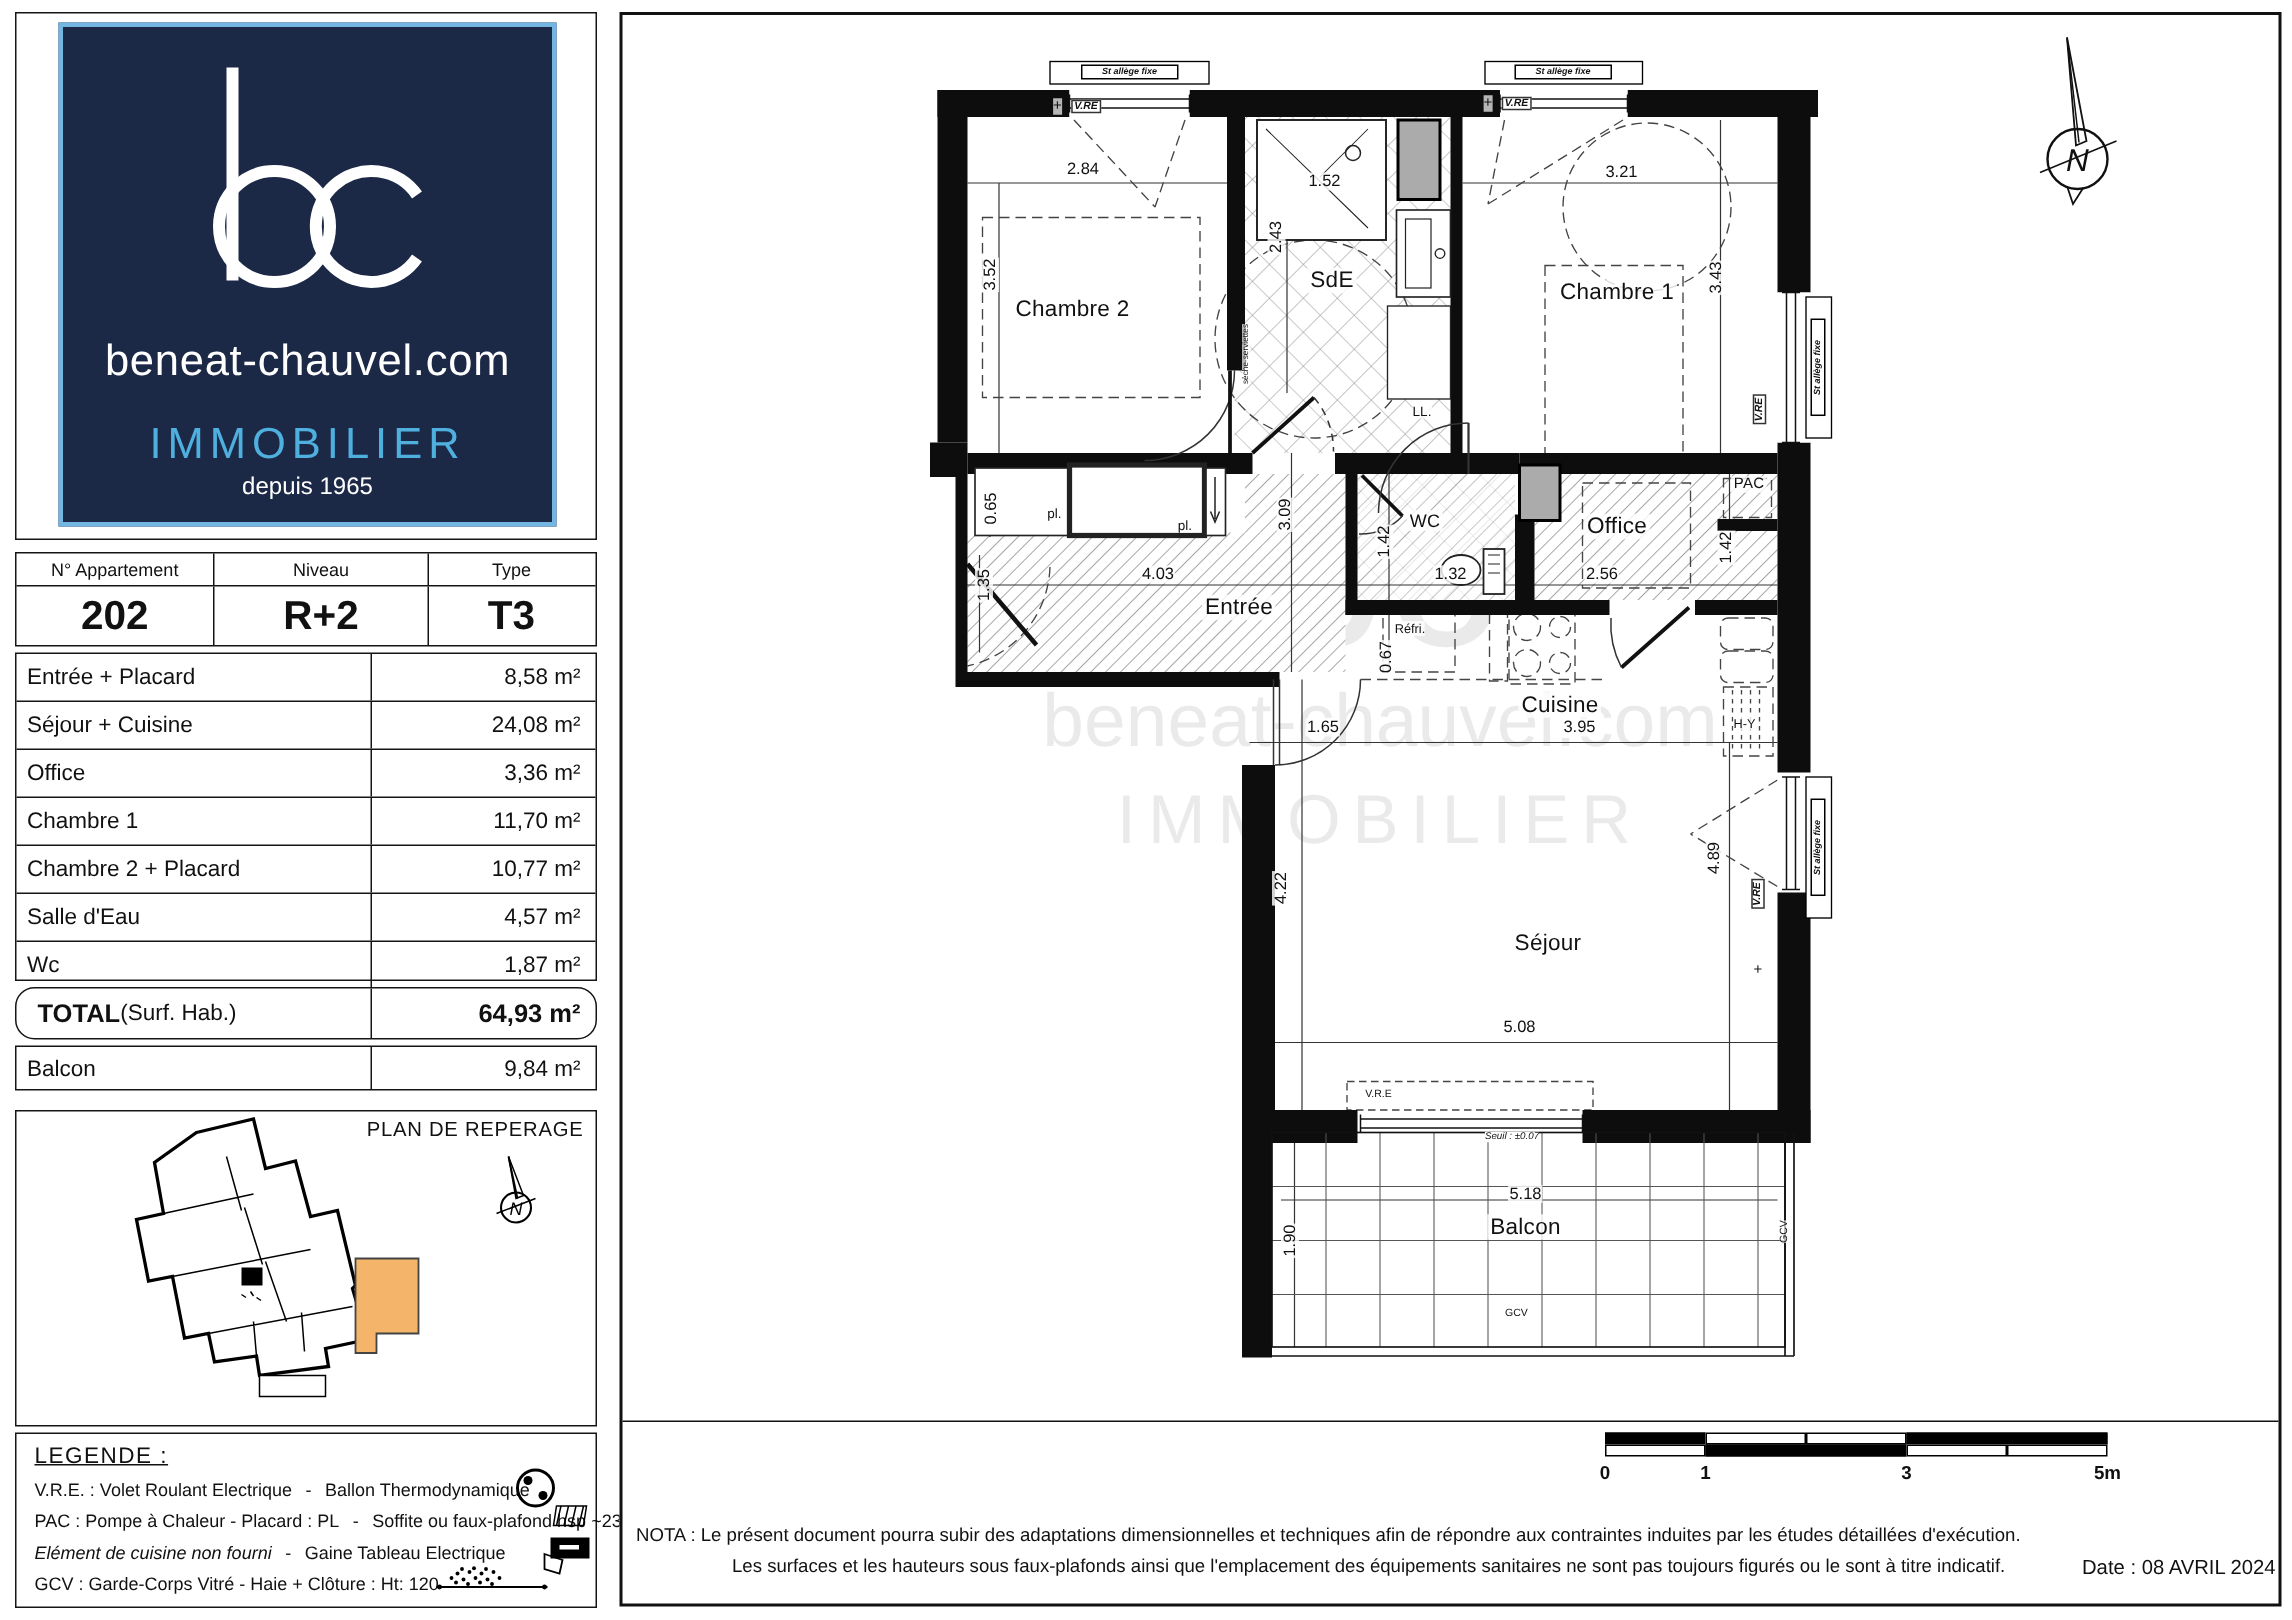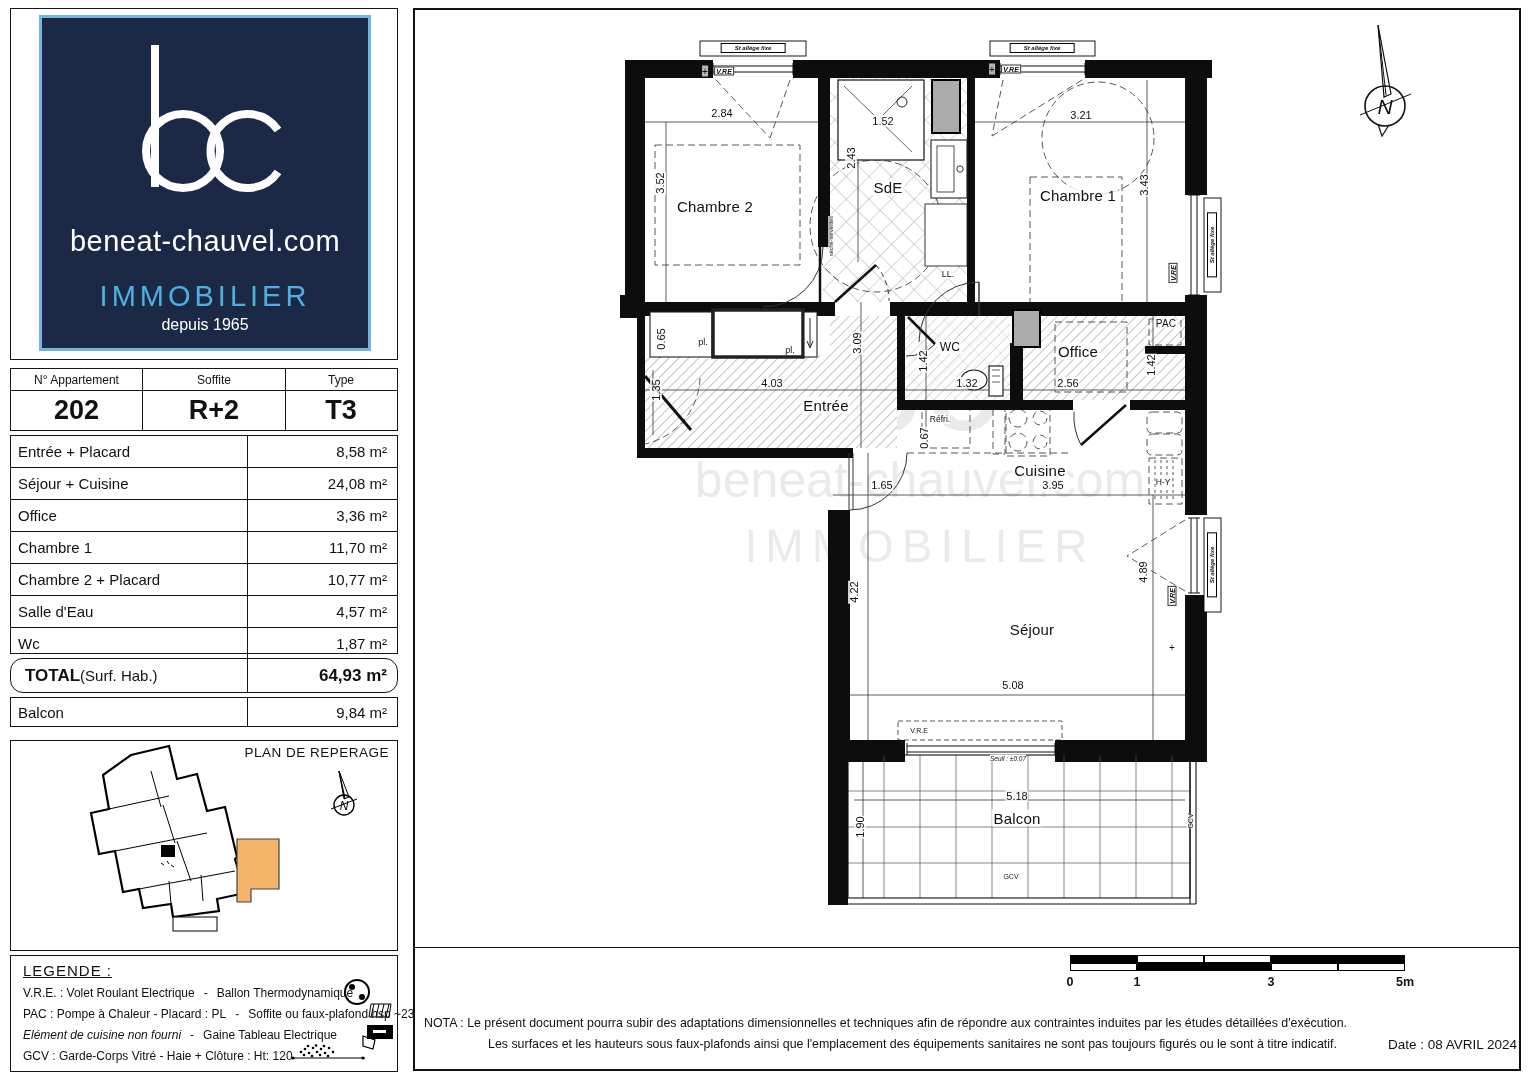--- a/index.html
+++ b/index.html
@@ -87,21 +87,21 @@
     </svg>
     <div id="logo-domain">beneat-chauvel.com</div>
     <div id="logo-sector">IMMOBILIER</div>
     <div id="logo-since">depuis 1965</div>
   </div>
 </div>
 
 <div class="box" style="left:10px;top:368px;width:388px;height:63px;" id="info-table">
   <div class="info-row" style="border-bottom:1.5px solid #151515;" id="info-headers">
       <div class="info-cell ih c1">N° Appartement</div>
-      <div class="info-cell ih c2">Soffite</div>
+      <div class="info-cell ih c2">Niveau</div>
       <div class="info-cell ih c3">Type</div>
     </div>
   <div class="info-row" id="info-values">
       <div class="info-cell iv c1">202</div>
       <div class="info-cell iv c2">R+2</div>
       <div class="info-cell iv c3">T3</div>
     </div>
 </div>
 
 <div class="box" style="left:10px;top:435px;width:388px;height:219px;" id="area-rows">

